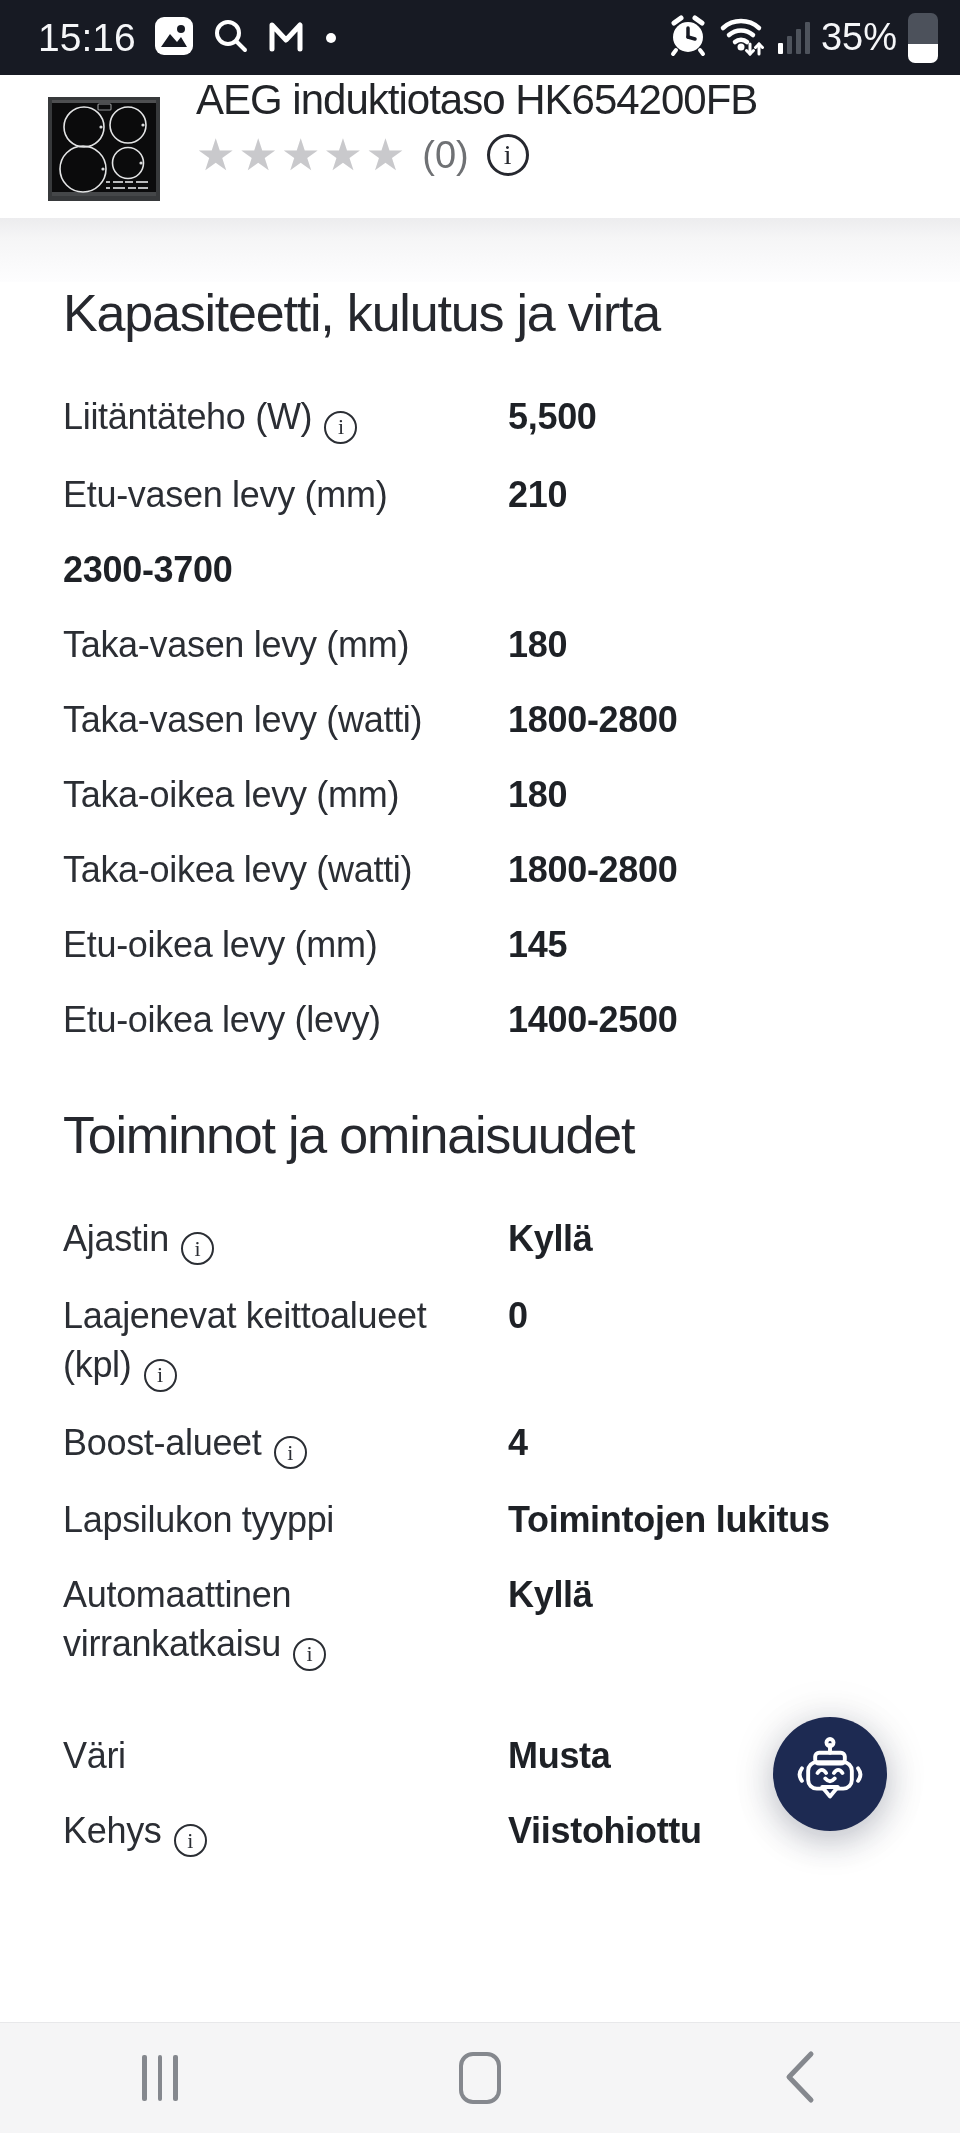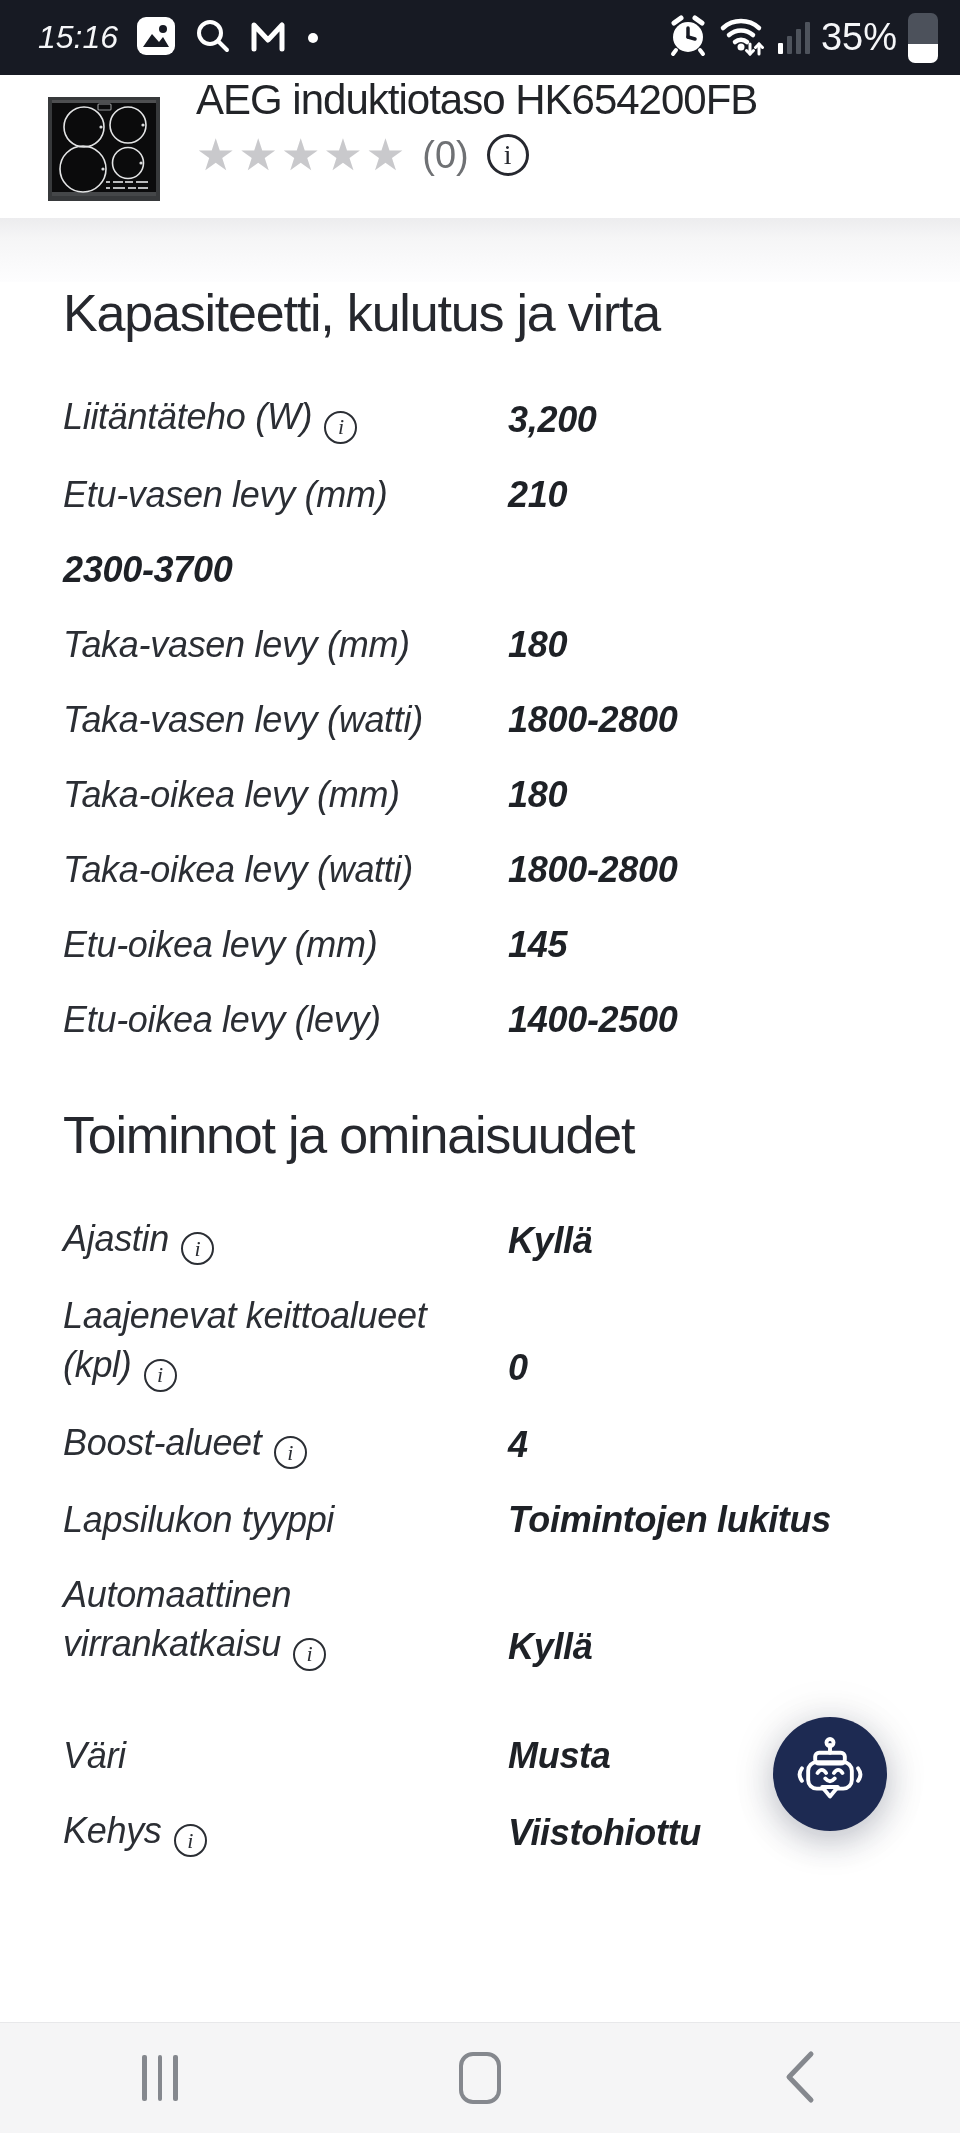--- a/index.html
+++ b/index.html
@@ -12,21 +12,21 @@
     overflow: hidden;
   }
 
   
   .status-bar {
     position:absolute; top:0; left:0; width:960px; height:75px;
     background:#171A23; color:#F5F6F8;
     display:flex; align-items:center;
   }
   .sb-left { display:flex; align-items:center; gap:18px; margin-left:38px; }
-  .sb-time { font-size:32px; letter-spacing:0;font-style:italic; }
+  .sb-time { font-size:39px; letter-spacing:0; }
   .sb-right { margin-left:auto; display:flex; align-items:center; gap:11px; margin-right:22px; }
   .sb-batt-pct { font-size:38px; }
   .sb-dot { width:10px; height:10px; border-radius:50%; background:#fff; margin-left:4px;}
   .battery {
     width:30px; height:50px; border-radius:7px;
     background:linear-gradient(180deg,#4C515B 0 62%,#ffffff 62% 100%);
   }
   .sigbars { display:flex; align-items:flex-end; gap:4px; height:32px; }
   .sigbars i { display:block; width:5px; border-radius:1px; }
 
@@ -58,21 +58,21 @@
     background:linear-gradient(180deg,#ECECEE 0%,#F5F5F6 30%,#FDFDFE 100%);
   }
 
   
   .content { position:absolute; top:282px; left:8px; width:960px; padding:0 55px; }
   .section-title {
     font-size:52px; line-height:62px; font-weight:400;
     letter-spacing:-1.2px; color:#26282E; margin:0 0 48px 0;
   }
   .spec-section + .spec-section { margin-top:60px; }
-  .spec-row { display:flex; align-items:flex-end; margin-bottom:26px;font-style:italic; }
+  .spec-row { display:flex; align-items:flex-start; margin-bottom:26px; }
   .spec-label {
     width:445px; flex:none; padding-right:22px;
     font-size:36px; line-height:49px; letter-spacing:-0.3px; color:#2B2E34;
   }
   .spec-value {
     flex:1; font-size:36px; line-height:49px; font-weight:700;
     letter-spacing:-0.3px; color:#1E2126;
   }
   .info-small {
     display:inline-flex; align-items:center; justify-content:center;
@@ -208,21 +208,21 @@
 </div>
 
 <div class="header-band"></div>
 
 <div class="content">
 
   <div class="spec-section">
     <h2 class="section-title">Kapasiteetti, kulutus ja virta</h2>
     <div class="spec-row">
       <div class="spec-label"><span>Liitäntäteho (W)</span><span class="info-small">i</span></div>
-      <div class="spec-value">3,200</div>
+      <div class="spec-value">5,500</div>
     </div>
     <div class="spec-row">
       <div class="spec-label"><span>Etu-vasen levy (mm)</span></div>
       <div class="spec-value">210</div>
     </div>
     <div class="spec-row">
       <div class="spec-value">2300-3700</div>
     </div>
     <div class="spec-row">
       <div class="spec-label"><span>Taka-vasen levy (mm)</span></div>

